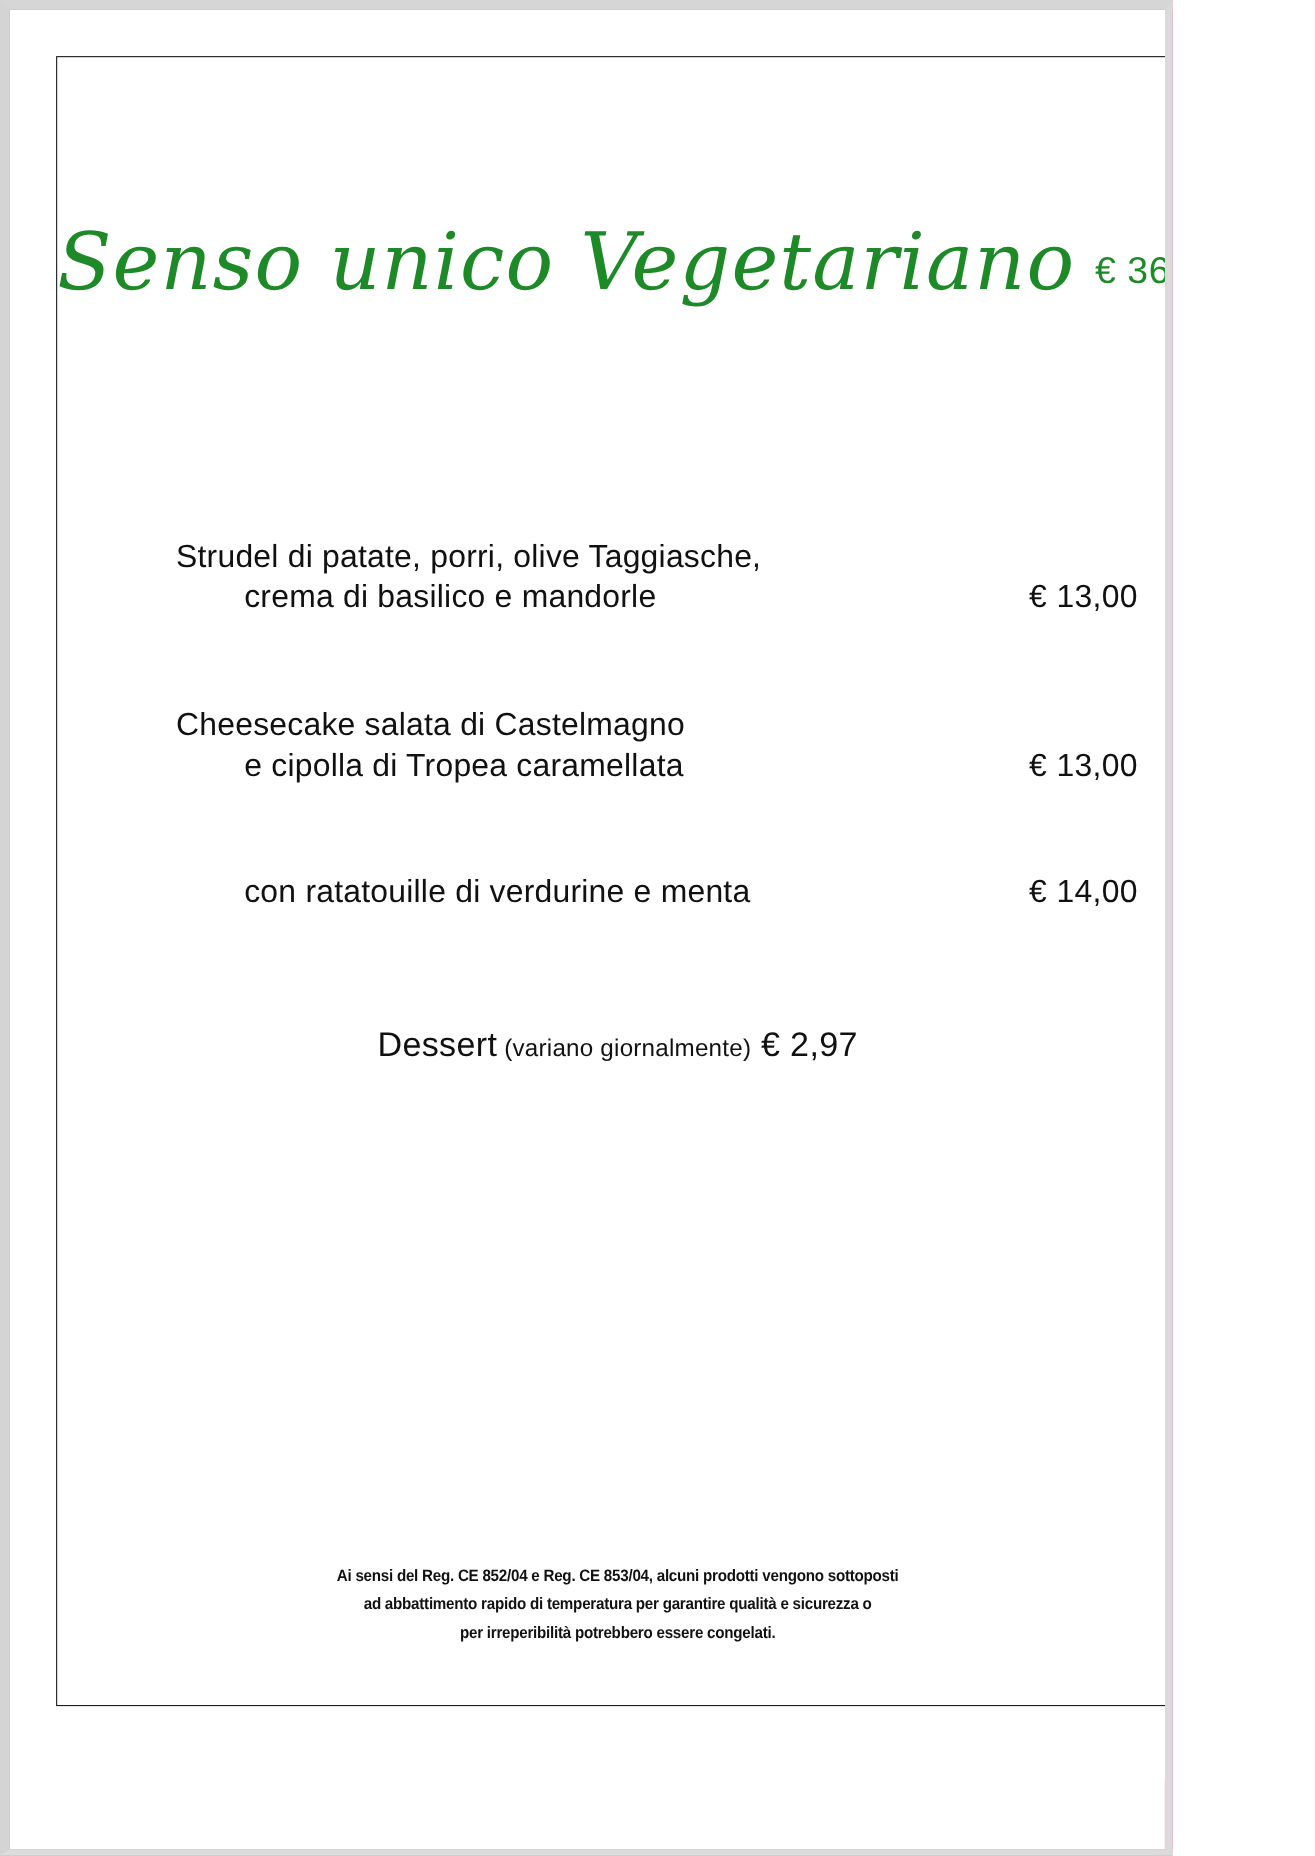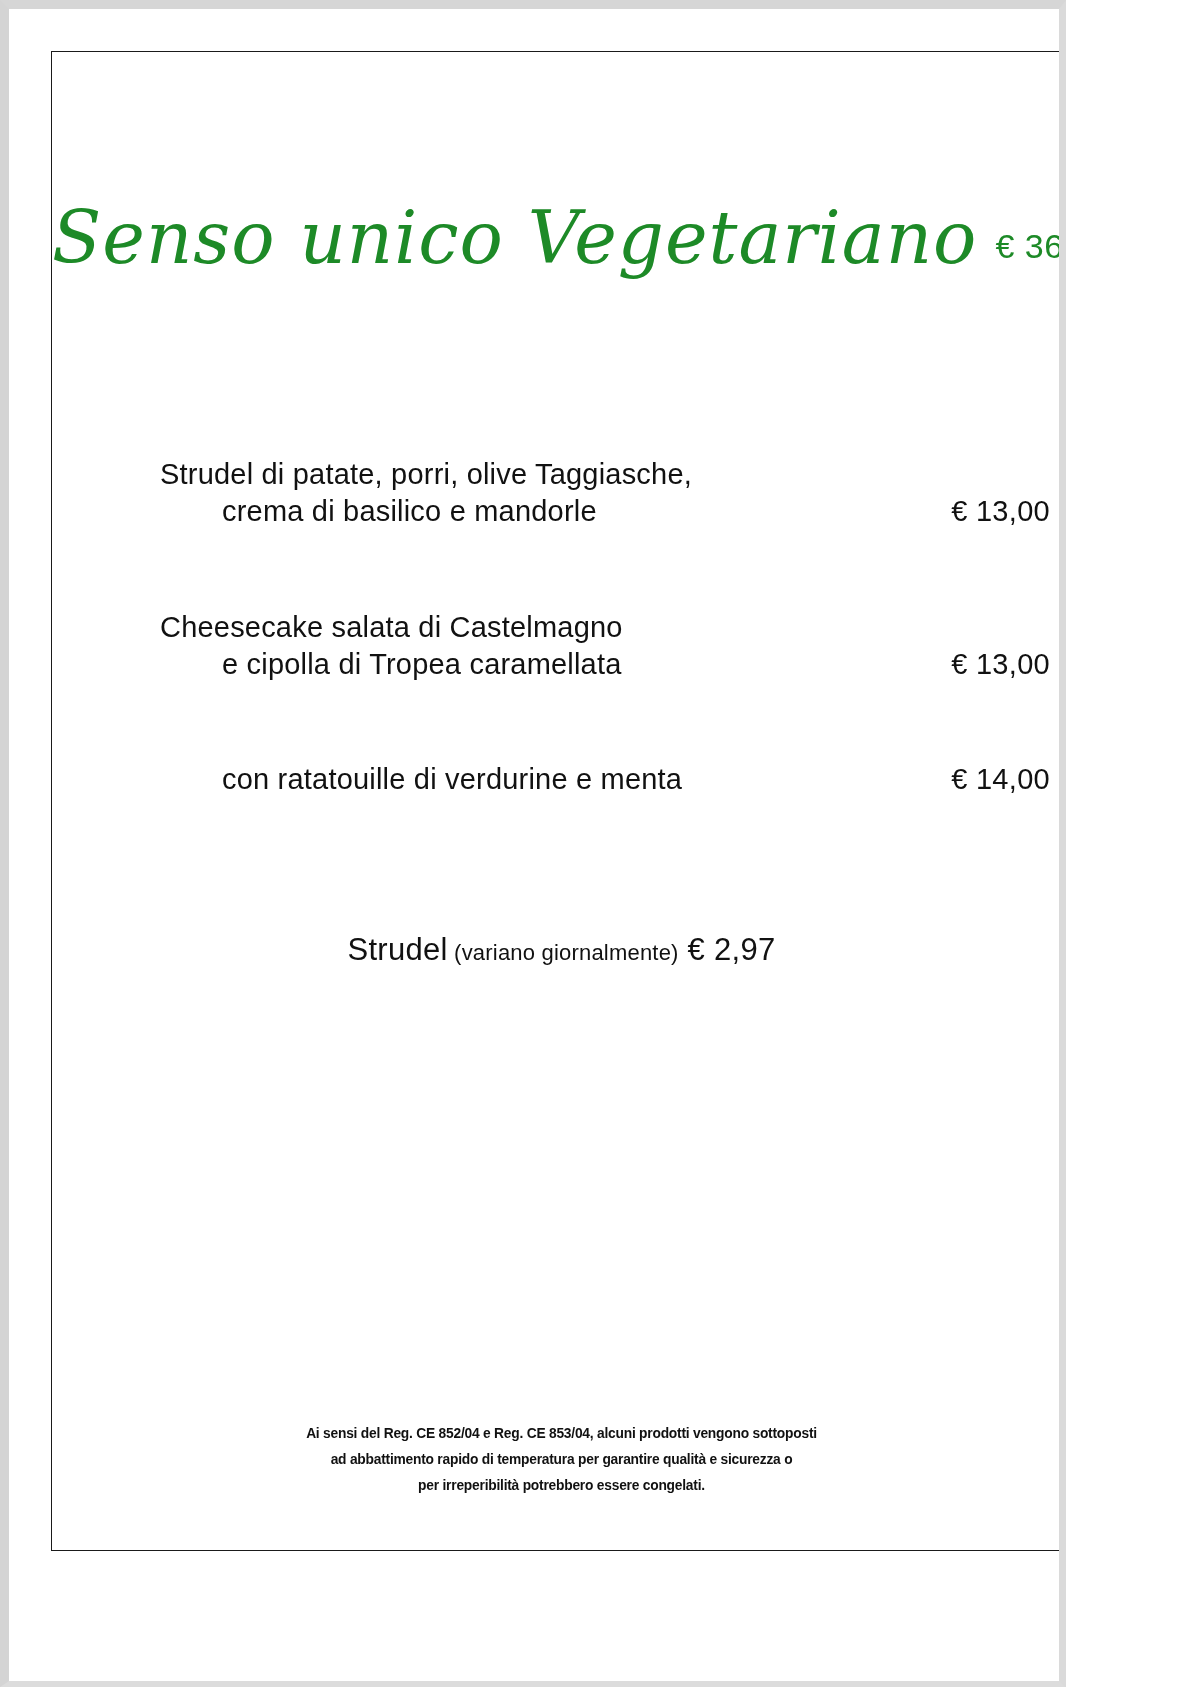--- a/index.html
+++ b/index.html
@@ -77,21 +77,21 @@
     vertical-align: middle;
     margin-left: 18px;
     position: relative;
     top: 8px;
   }
 
   
   .menu-list {
     position: absolute;
     left: 108px;
-    top: 404px;
+    top: 436px;
     width: 890px;
   }
   .menu-item {
     position: relative;
     margin-bottom: 26px;
   }
   .item-row {
     display: flex;
     align-items: baseline;
     justify-content: space-between;
@@ -107,21 +107,21 @@
   .item-line.indent {
     padding-left: 62px;
   }
   .item-price {
     font-family: "Liberation Sans", sans-serif;
     font-size: 29px;
     line-height: 37px;
     color: #111111;
     letter-spacing: 0.3px;
     white-space: nowrap;
-    text-align: right;
+    text-align: center;
     min-width: 130px;
   }
   .spacer-row .item-price { visibility: hidden; }
 
   
   .gap-lg { height: 53px; }
   .gap-md { height: 52px; }
   .gap-sm { height: 48px; }
 
   
@@ -217,21 +217,21 @@
             <span class="item-price">€ 14,00</span>
           </div>
         </div>
 
         <div class="gap-sm"></div>
 
 
       </div>
 
       <div class="dessert">
-        <span class="dessert-main">Strudel</span><span class="dessert-note"> (variano giornalmente)</span><span class="dessert-price"> € 2,97</span>
+        <span class="dessert-main">Dessert</span><span class="dessert-note"> (variano giornalmente)</span><span class="dessert-price"> € 2,97</span>
       </div>
 
       <div class="footer">
         <div class="footer-line">Ai sensi del Reg. CE 852/04 e Reg. CE 853/04, alcuni prodotti vengono sottoposti</div>
         <div class="footer-line">ad abbattimento rapido di temperatura per garantire qualità e sicurezza o</div>
         <div class="footer-line">per irreperibilità potrebbero essere congelati.</div>
       </div>
 
     </div>
   </div>

